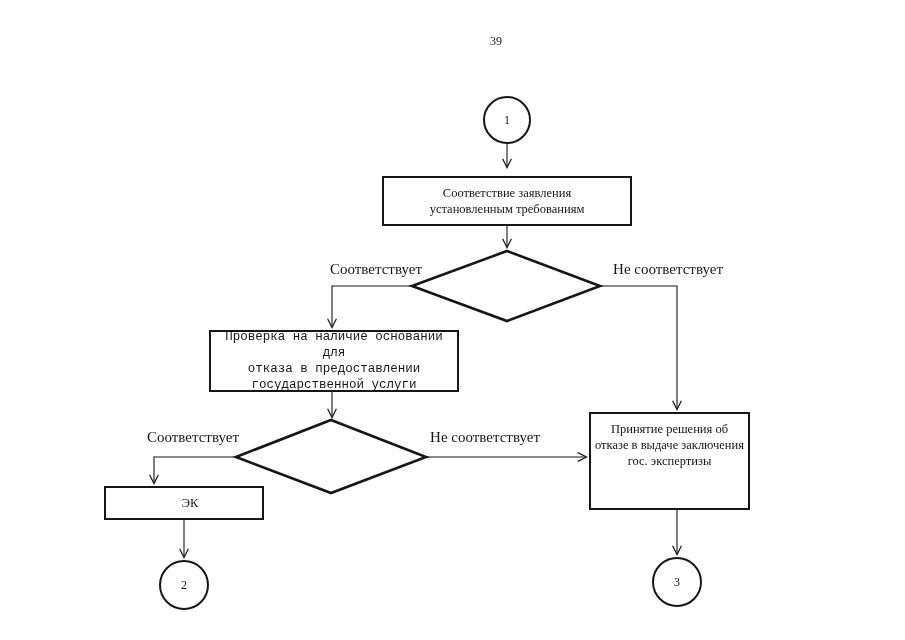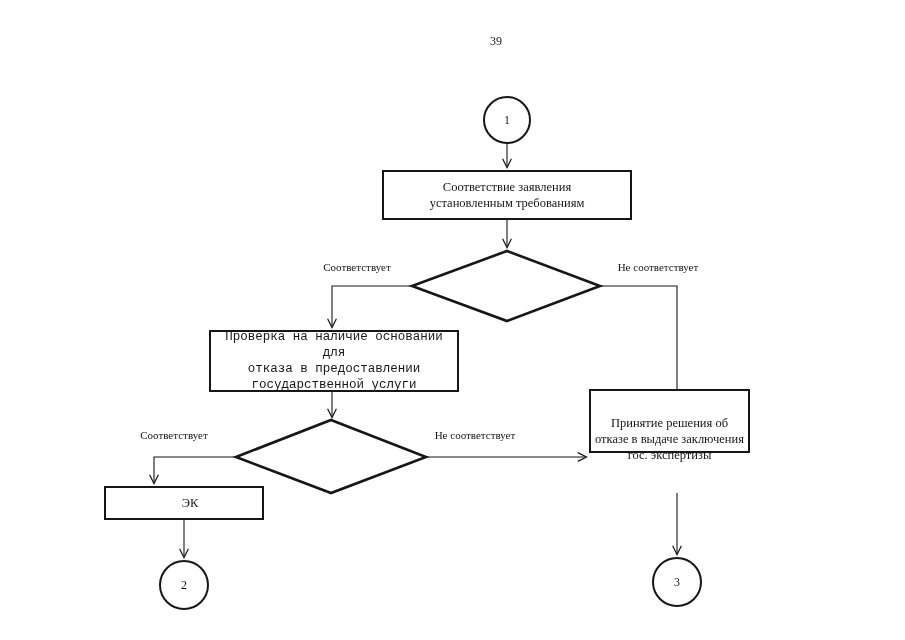--- a/index.html
+++ b/index.html
@@ -34,32 +34,32 @@
     align-items: center;
     justify-content: center;
     text-align: center;
     background: var(--paper);
     font-size: 12.5px;
     line-height: 16px;
   }
   .rect   { border: 2.5px solid var(--ink); }
   .circle { border: 2.5px solid var(--ink); border-radius: 50%; font-size: 12px; }
   .node-label { white-space: pre-line; }
-  .rect-start-check   { left: 338px; top: 170px; width: 250px; height: 50px; }
+  .rect-start-check   { left: 338px; top: 176px; width: 250px; height: 50px; }
   .rect-grounds-check { left: 165px; top: 330px; width: 250px; height: 62px; font-family: Liberation Mono, monospace; }
-  .rect-refusal       { left: 545px; top: 389px; width: 161px; height: 64px; align-items: flex-start; padding-top: 24px; }
+  .rect-refusal       { left: 545px; top: 412px; width: 161px; height: 98px; align-items: flex-start; padding-top: 7px; }
   .rect-ek            { left: 60px;  top: 486px; width: 160px; height: 34px; padding-left: 12px; }
   .circle-1 { left: 439px; top: 96px;  width: 48px; height: 48px; }
   .circle-2 { left: 115px; top: 560px; width: 50px; height: 50px; }
   .circle-3 { left: 608px; top: 557px; width: 50px; height: 50px; }
   .edge-label {
     position: absolute;
     width: 130px;
-    text-align: center;
-    font-size: 11px;
+    text-align: right;
+    font-size: 15px;
   }
   .lbl-d1-yes { left: 248px; top: 261px; }
   .lbl-d1-no  { left: 549px; top: 261px; }
   .lbl-d2-yes { left: 65px;  top: 429px; }
   .lbl-d2-no  { left: 366px; top: 429px; }
 </style>
 </head>
 <body>
 
 <div class="page">

